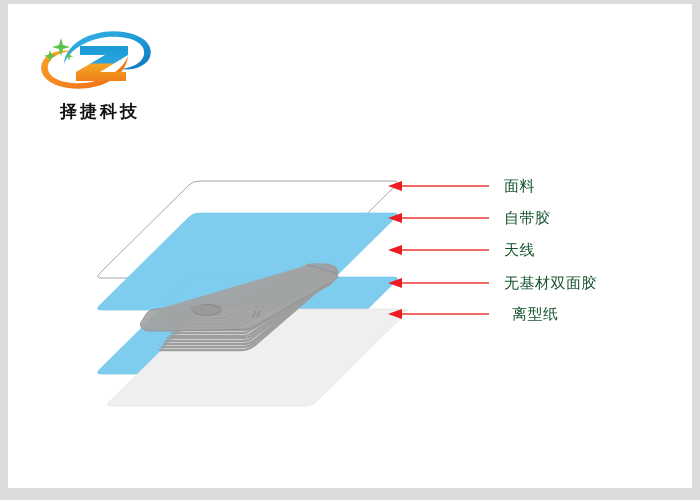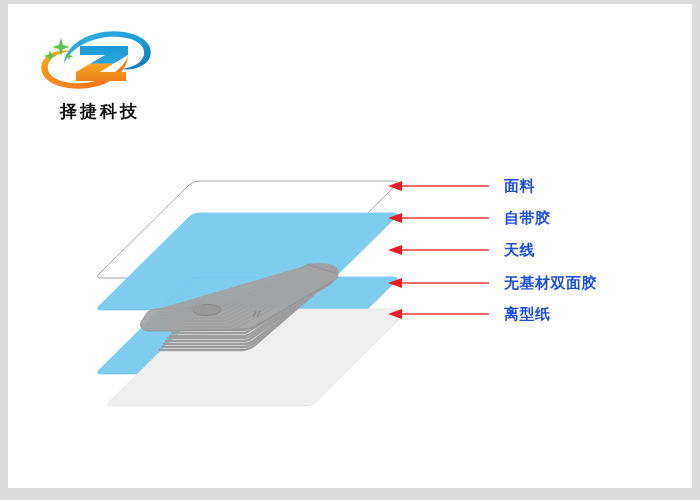--- a/index.html
+++ b/index.html
@@ -61,22 +61,22 @@
     left: 0; top: 0;
     width: 684px;
     height: 484px;
   }
 
   
   .label-text {
     position: absolute;
     left: 496px;
     font-size: 15px;
-    font-weight: bold;
-    color: #1d4ed8;
+    font-weight: normal;
+    color: #14532d;
     white-space: nowrap;
     line-height: 1;
     letter-spacing: 0.5px;
   }
 </style>
 </head>
 <body>
 
 <div id="page">
   <div id="canvas">
@@ -194,16 +194,16 @@
           <line x1="481" y1="310" x2="392" y2="310" stroke="#f06a6a" stroke-width="2"></line>
           <path d="M380,310 L394,305 L394,315 Z" fill="#ec1c24"></path>
         </g>
       </g>
     </svg>
 
     <div class="label-text" style="top:175px;">面料</div>
     <div class="label-text" style="top:207px;">自带胶</div>
     <div class="label-text" style="top:239px;text-align:center;">天线</div>
     <div class="label-text" style="top:272px;">无基材双面胶</div>
-    <div class="label-text" style="top:303px;">离型纸</div>
+    <div class="label-text" style="top:303px;margin-left:8px;">离型纸</div>
 
   </div>
 </div>
 
 </body></html>

